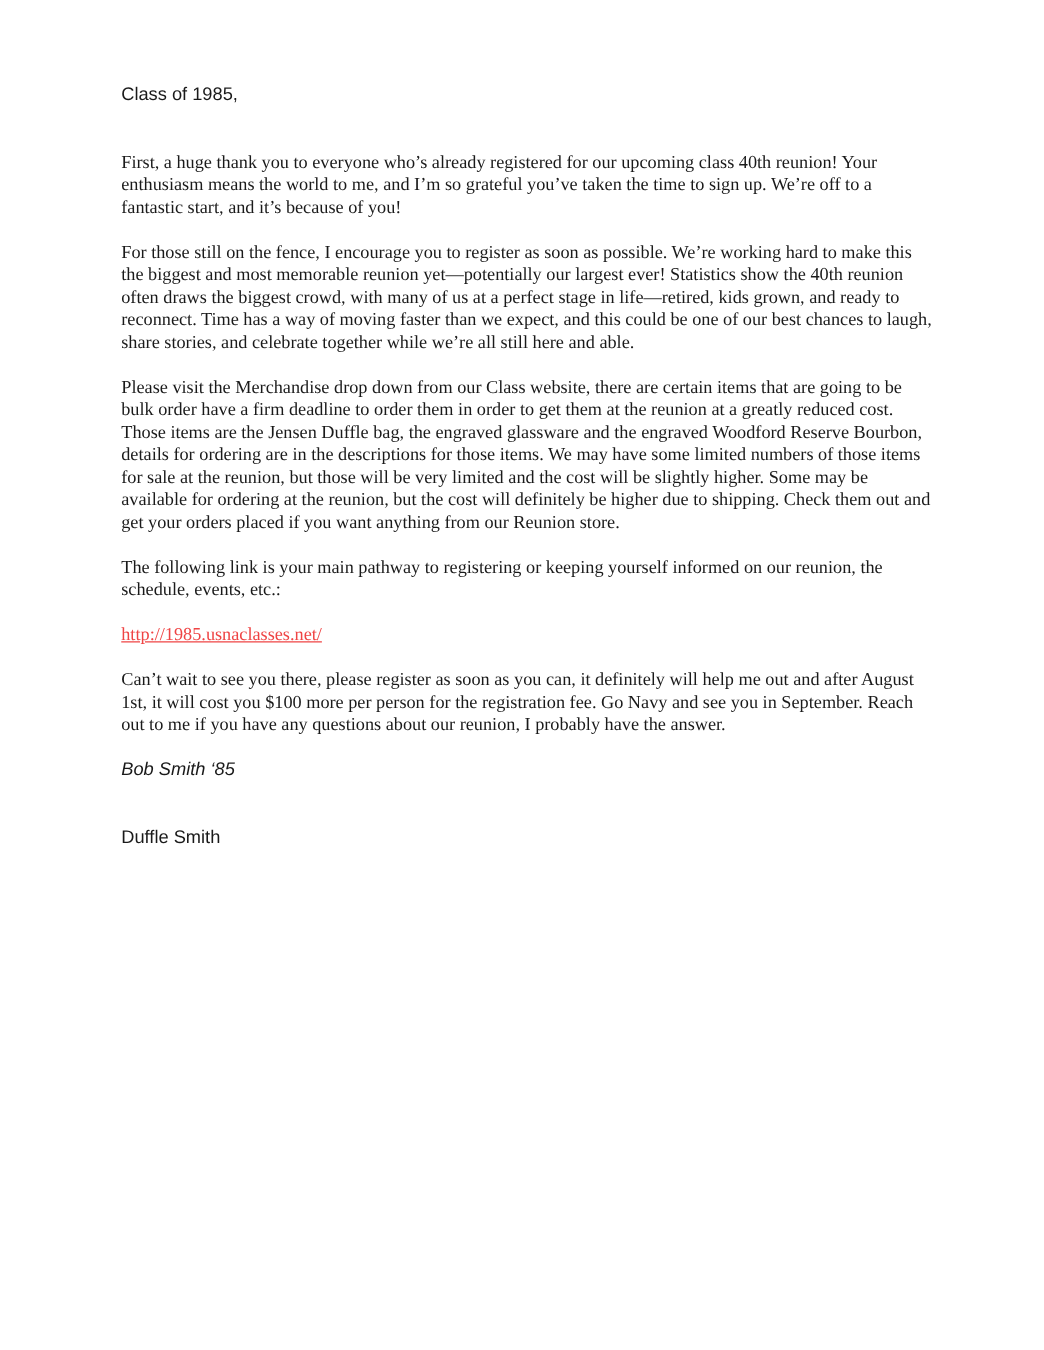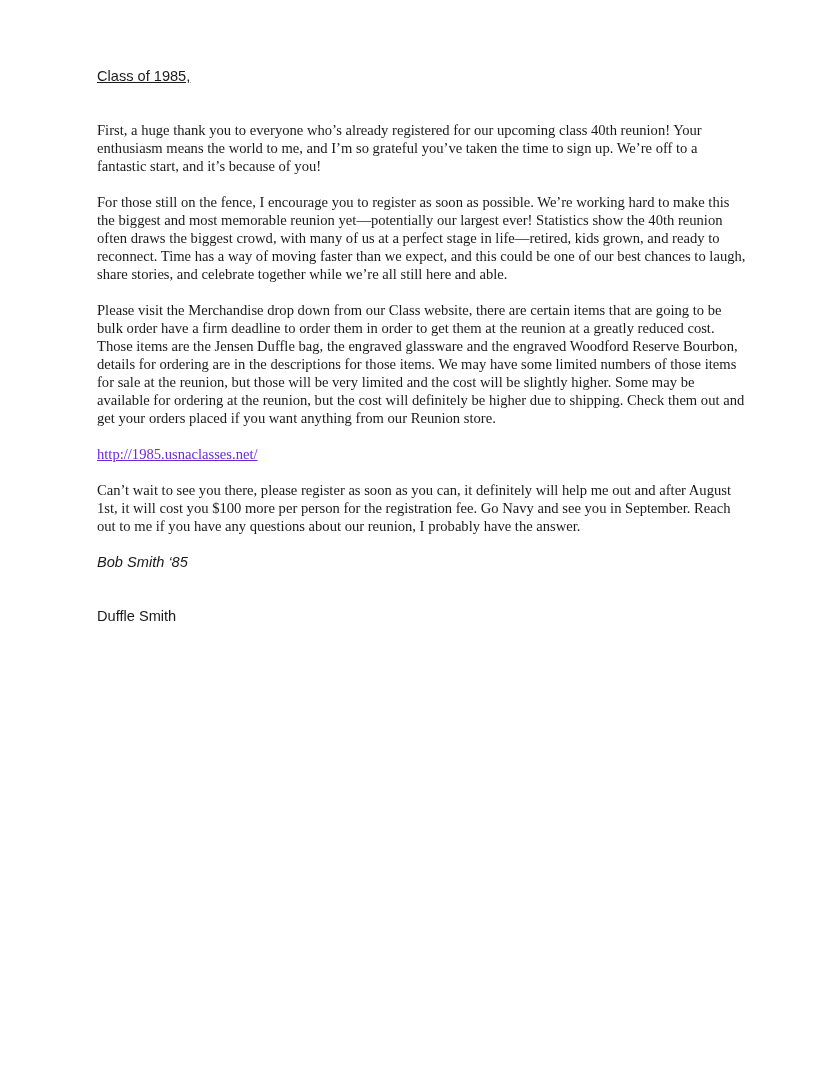--- a/index.html
+++ b/index.html
@@ -3,32 +3,33 @@
 <meta charset="utf-8">
 <style>
   html, body { margin: 0; padding: 0; background: #ffffff; }
   body { width: 835px; height: 1080px; position: relative; overflow: hidden; }
   .page {
     position: absolute; left: 97px; top: 67px; width: 650px;
     font-family: "Liberation Sans", sans-serif;
     font-size: 14.6px; line-height: 18px; color: #1a1a1a;
   }
   .page p { margin: 0; }
-  .salutation { margin-bottom: 36px !important; text-decoration: underline; }
+  .salutation { margin-bottom: 36px !important; }
   .para { margin-bottom: 18px !important; font-family: Liberation Serif, serif; }
-  .link { color: #6d28d9; text-decoration: underline; }
+  .link { color: #ef4444; text-decoration: underline; }
   .sig-short { margin-bottom: 36px !important; font-style: italic; }
 </style>
 </head>
 <body>
 
 <div class="page">
   <p class="salutation">Class of 1985,</p>
   <p class="para">First, a huge thank you to everyone who’s already registered for our upcoming class 40th reunion! Your enthusiasm means the world to me, and I’m so grateful you’ve taken the time to sign up. We’re off to a fantastic start, and it’s because of you!</p>
   <p class="para">For those still on the fence, I encourage you to register as soon as possible. We’re working hard to make this the biggest and most memorable reunion yet—potentially our largest ever! Statistics show the 40th reunion often draws the biggest crowd, with many of us at a perfect stage in life—retired, kids grown, and ready to reconnect. Time has a way of moving faster than we expect, and this could be one of our best chances to laugh, share stories, and celebrate together while we’re all still here and able.</p>
   <p class="para">Please visit the Merchandise drop down from our Class website, there are certain items that are going to be bulk order have a firm deadline to order them in order to get them at the reunion at a greatly reduced cost. Those items are the Jensen Duffle bag, the engraved glassware and the engraved Woodford Reserve Bourbon, details for ordering are in the descriptions for those items. We may have some limited numbers of those items for sale at the reunion, but those will be very limited and the cost will be slightly higher. Some may be available for ordering at the reunion, but the cost will definitely be higher due to shipping. Check them out and get your orders placed if you want anything from our Reunion store.</p>
+  <p class="para">The following link is your main pathway to registering or keeping yourself informed on our reunion, the schedule, events, etc.:</p>
   <p class="para">
     <a class="link">http://1985.usnaclasses.net/</a>
   </p>
   <p class="para">Can’t wait to see you there, please register as soon as you can, it definitely will help me out and after August 1st, it will cost you $100 more per person for the registration fee. Go Navy and see you in September. Reach out to me if you have any questions about our reunion, I probably have the answer.</p>
   <p class="sig-short">Bob Smith ‘85</p>
   <p>Duffle Smith</p>
 </div>
 
 </body></html>

